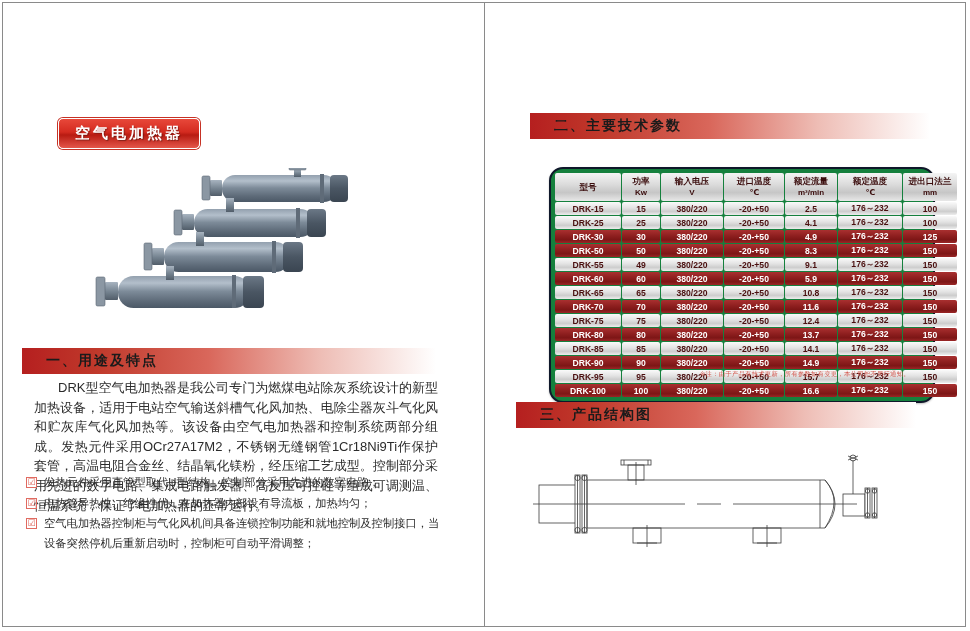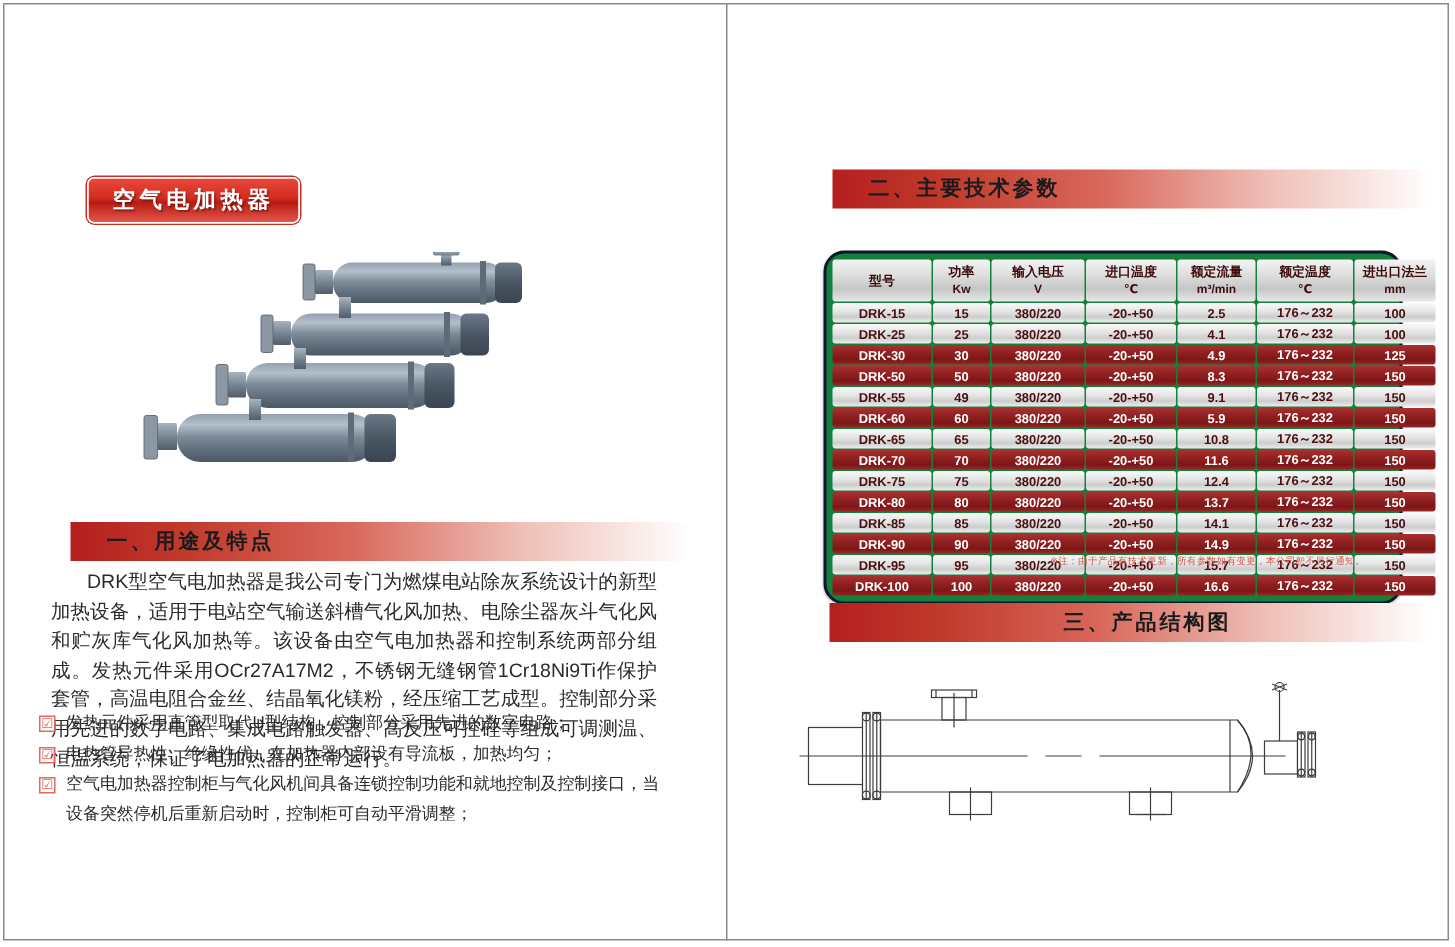--- a/index.html
+++ b/index.html
@@ -21,21 +21,21 @@
   }
   .spine{
     position:absolute;left:484px;top:2px;width:1px;height:625px;
     background:#8a8a8a;
   }
 
   
   .sec-bar{
     position:absolute;height:26px;
     background:linear-gradient(to right,#b51f1f 0%,#c0392b 18%,#d9675b 45%,#eebdb5 72%,#ffffff 100%);
-    display:flex;align-items:center;margin-left:25px;
+    display:flex;align-items:center;
   }
   .sec-bar .sec-text{
     color:#1b1b1b;font-weight:bold;font-size:14px;
     letter-spacing:2px;padding-left:24px;white-space:nowrap;
   }
 
   
   .title-badge{
     position:absolute;left:58px;top:118px;
     padding:4px 6px;
@@ -73,21 +73,21 @@
   }
   .bullet .bx{
     flex:0 0 auto;width:11px;height:11px;margin-top:4px;margin-right:7px;
     border:1px solid #e06a60;color:#e06a60;font-size:9px;line-height:9px;
     text-align:center;box-sizing:border-box;
   }
   .bullet .btxt{flex:1 1 auto;}
 
   
   #sec2{left:530px;top:113px;width:400px;}
-  #sec3{left:528px;top:402px;width:400px;justify-content:center;}
+  #sec3{left:516px;top:402px;width:400px;}
 
   
   .spec-wrap{
     position:absolute;left:549px;top:154px;width:386px;
     background:#15803d;
     border:2px solid #0f172a;
     border-radius:14px;
     box-sizing:border-box;
     padding:3px;
     box-shadow:0 1px 2px rgba(0,0,0,.25);

